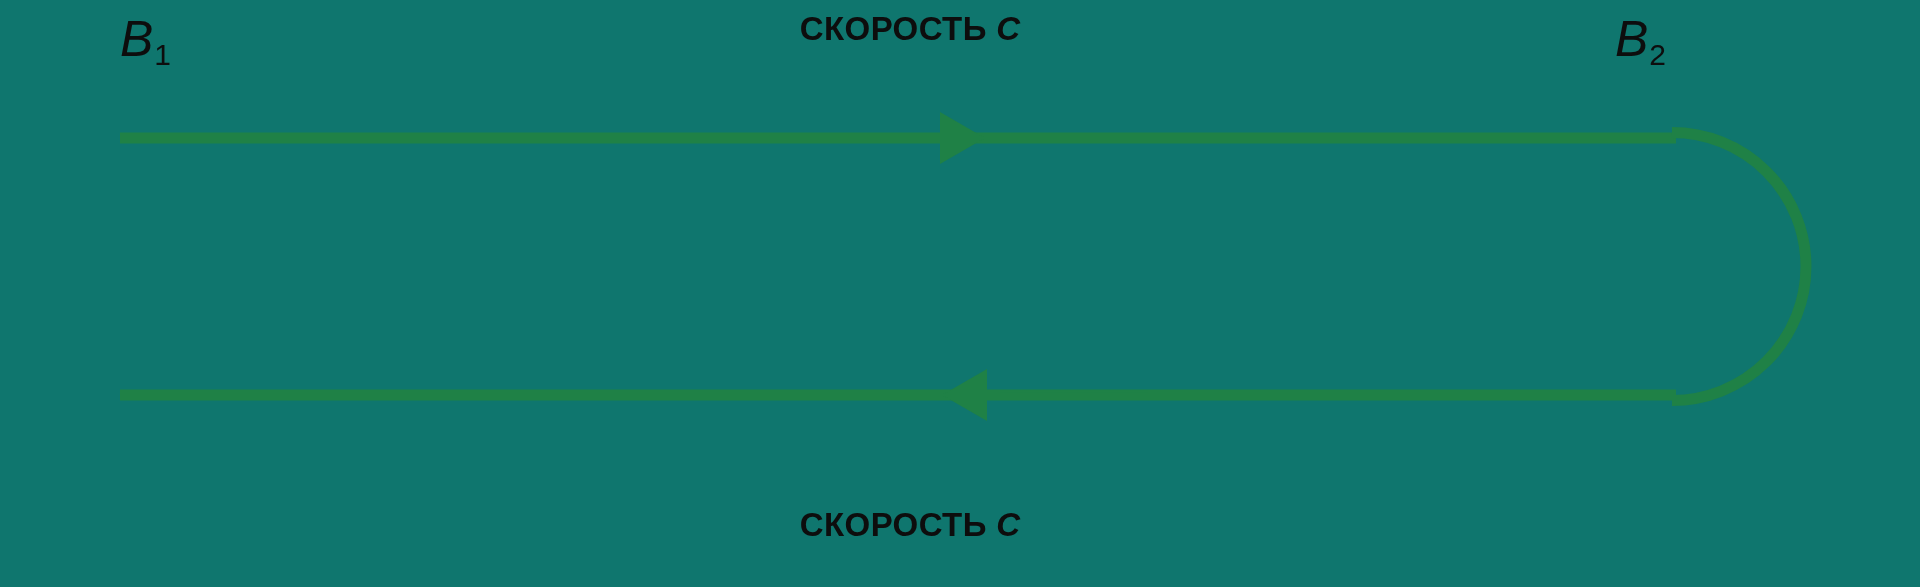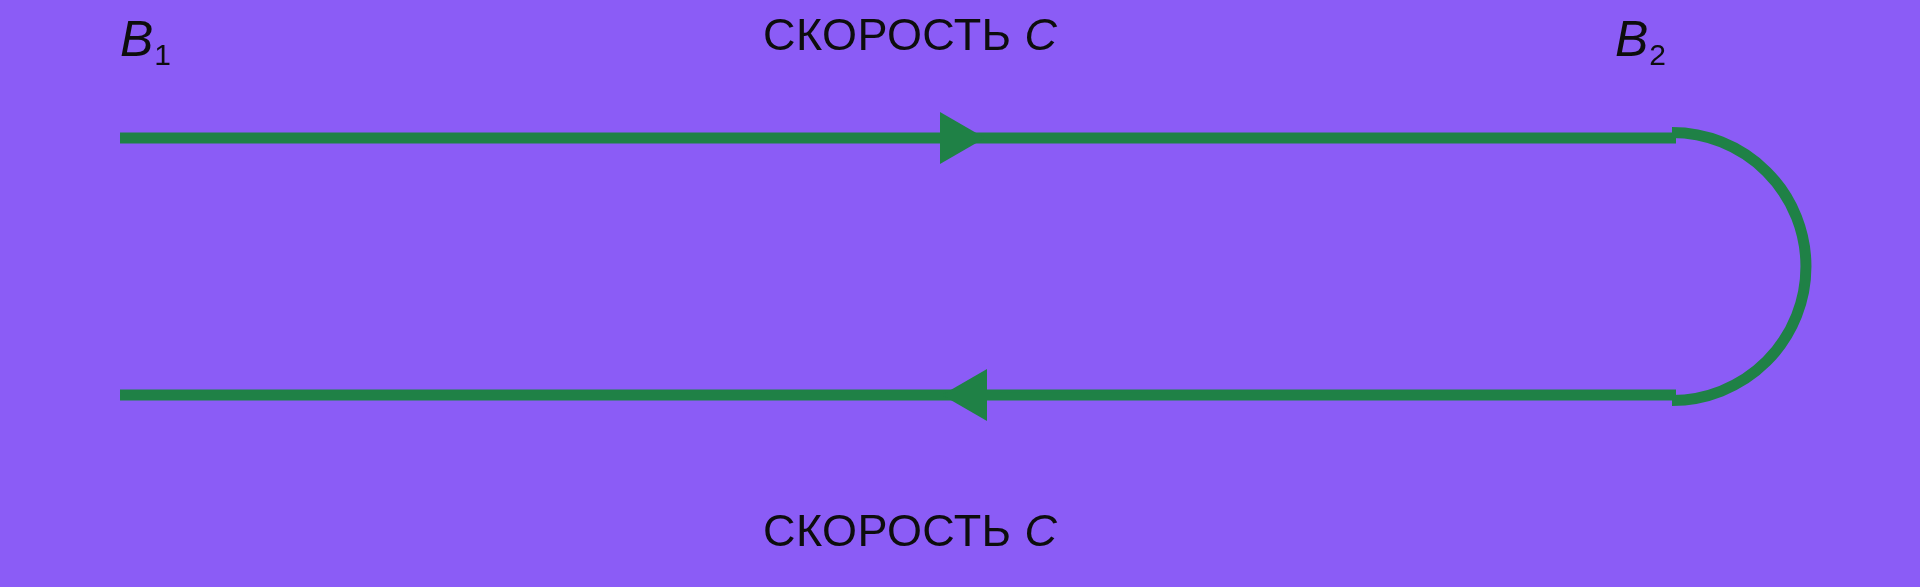--- a/index.html
+++ b/index.html
@@ -5,21 +5,21 @@
 <style>
   html, body {
     margin: 0;
     padding: 0;
     background: #ffffff;
   }
   #canvas {
     position: relative;
     width: 1920px;
     height: 587px;
-    background: #8b5cf6;
+    background: #0f766e;
     overflow: hidden;
     font-family: "Liberation Sans", sans-serif;
   }
   #diagram-svg {
     position: absolute;
     left: 0;
     top: 0;
     width: 1920px;
     height: 587px;
     display: block;
@@ -39,23 +39,23 @@
   }
   .label-point .sub {
     font-style: normal;
     font-size: 30px;
     vertical-align: baseline;
     position: relative;
     top: 9px;
     left: 1px;
   }
   .label-speed {
-    font-size: 45px;
+    font-size: 33px;
     line-height: 1;
-    font-weight: 400;
+    font-weight: 700;
     letter-spacing: 0.4px;
   }
   .label-speed .sym {
     font-style: italic;
     letter-spacing: 0;
   }
   #label-b1 { left: 120px; top: 14px; }
   #label-b2 { left: 1615px; top: 14px; }
   #label-speed-top {
     left: 0px;

